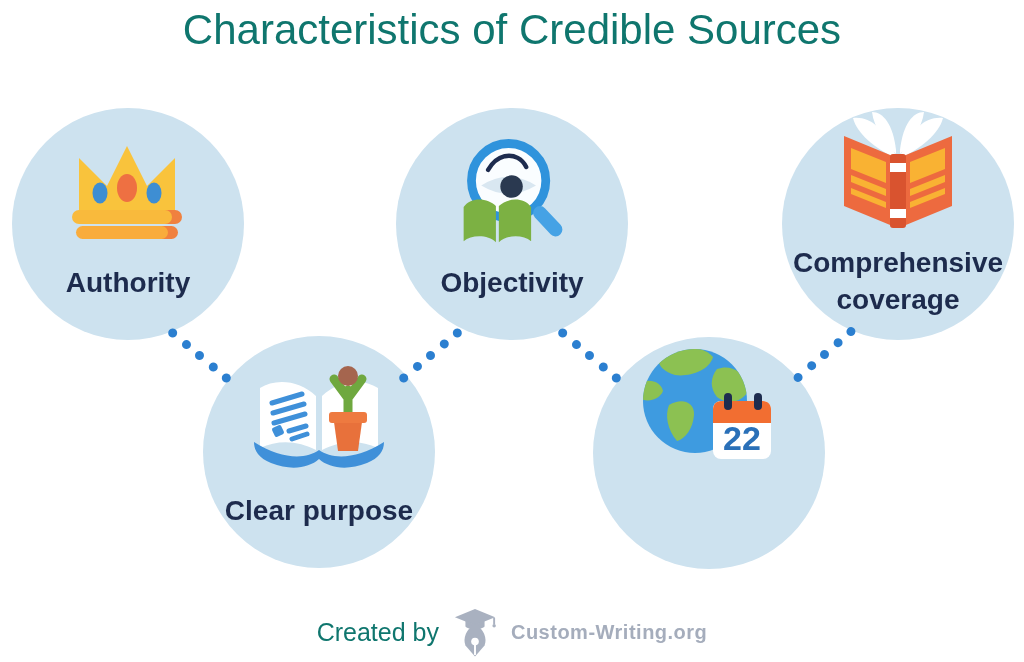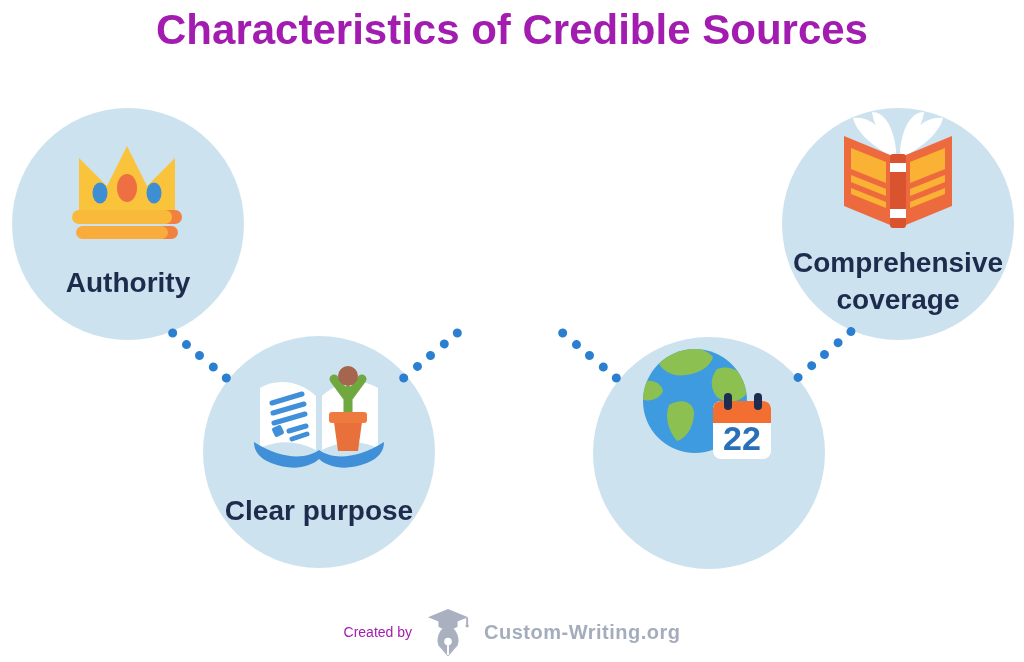--- a/index.html
+++ b/index.html
@@ -1,21 +1,21 @@
 <!DOCTYPE html>
 <html><head>
 <meta charset="utf-8">
 <style>
   html,body{margin:0;padding:0;background:#ffffff;}
   body{font-family:"Liberation Sans","DejaVu Sans",sans-serif;}
   .stage{position:relative;width:1024px;height:662px;background:#ffffff;overflow:hidden;}
 
   .page-title{
     position:absolute;top:6px;left:0;width:100%;text-align:center;
-    font-size:42px;font-weight:700;color:#a21caf;letter-spacing:0px;
+    font-size:42px;font-weight:400;color:#0f766e;letter-spacing:0px;
   }
 
   .bubble{
     position:absolute;width:232px;height:232px;border-radius:50%;
     background:#cde2ef;
   }
   .bubble .icon{position:absolute;}
   .bubble .label{
     position:absolute;left:0;right:0;padding:0 6px;text-align:center;
     font-size:28px;font-weight:800;color:#1d2b4d;line-height:37px;
@@ -41,21 +41,21 @@
   .connector .dot{width:9px;height:9px;border-radius:50%;background:#2b7fd0;flex:0 0 auto;}
   #connector-1{left:160px;top:351px;transform:rotate(40deg);}
   #connector-2{left:391px;top:351px;transform:rotate(-40deg);}
   #connector-3{left:550px;top:351px;transform:rotate(40deg);}
   #connector-4{left:785px;top:350px;transform:rotate(-41deg);}
 
   .footer{
     position:absolute;left:0;right:0;top:604px;height:56px;
     display:flex;align-items:center;justify-content:center;gap:14px;
   }
-  .footer .created-by{font-size:14px;color:#a21caf;}
+  .footer .created-by{font-size:25px;color:#0f766e;}
   .footer .brand{font-size:20px;font-weight:800;color:#a5adbc;letter-spacing:0.5px;}
 
   svg{display:block;}
   .cal-day{font-family:"Liberation Sans","DejaVu Sans",sans-serif;}
 </style>
 </head>
 <body>
 
 <div class="stage">
 
@@ -87,20 +87,34 @@
         <ellipse cx="92" cy="55" rx="7.5" ry="10.5" fill="#3E8ED3"></ellipse>
         <rect x="24" y="72" width="96" height="14" rx="7" fill="#F0813F"></rect>
         <rect x="10" y="72" width="100" height="14" rx="7" fill="#F9BA3C"></rect>
         <rect x="30" y="88" width="86" height="13" rx="6.5" fill="#F0813F"></rect>
         <rect x="14" y="88" width="92" height="13" rx="6.5" fill="#F9AC3C"></rect>
       </svg>
     </span>
     <div class="label one-line">Authority</div>
   </div>
 
+  <div class="bubble" id="bubble-objectivity">
+    <span class="icon" id="icon-magnifier">
+      <svg width="132" height="124" viewBox="0 0 135 125">
+        <circle cx="62" cy="55" r="38" fill="#FAFDFF" stroke="#2F93DC" stroke-width="9"></circle>
+        <path d="M41,44 C45,37 50,32 58,30 C68,28 76,33 80,41" stroke="#1E2C4F" stroke-width="4.5" fill="none" stroke-linecap="round"></path>
+        <path d="M34,60 Q62,42 90,60 Q62,77 34,60 Z" fill="#D9E7F1"></path>
+        <circle cx="65" cy="61" r="11.5" fill="#2A3950"></circle>
+        <line x1="94" y1="88" x2="110" y2="105" stroke="#45A2E5" stroke-width="14" stroke-linecap="round"></line>
+        <path d="M16,82 C24,71 41,73 49,81 L49,118 C41,110 24,110 16,117 Z" fill="#7CB143"></path>
+        <path d="M52,81 C60,73 77,71 85,82 L85,117 C77,110 60,110 52,118 Z" fill="#7CB143"></path>
+      </svg>
+    </span>
+    <div class="label one-line">Objectivity</div>
+  </div>
 
   <div class="bubble" id="bubble-current-information">
     <span class="icon" id="icon-globe-calendar">
       <svg width="145" height="122" viewBox="0 0 145 122">
         <defs>
             <clipPath id="globeclip">
               <circle cx="58" cy="58" r="52"></circle>
             </clipPath>
           </defs>
         <circle cx="58" cy="58" r="52" fill="#3E9BE0"></circle>

